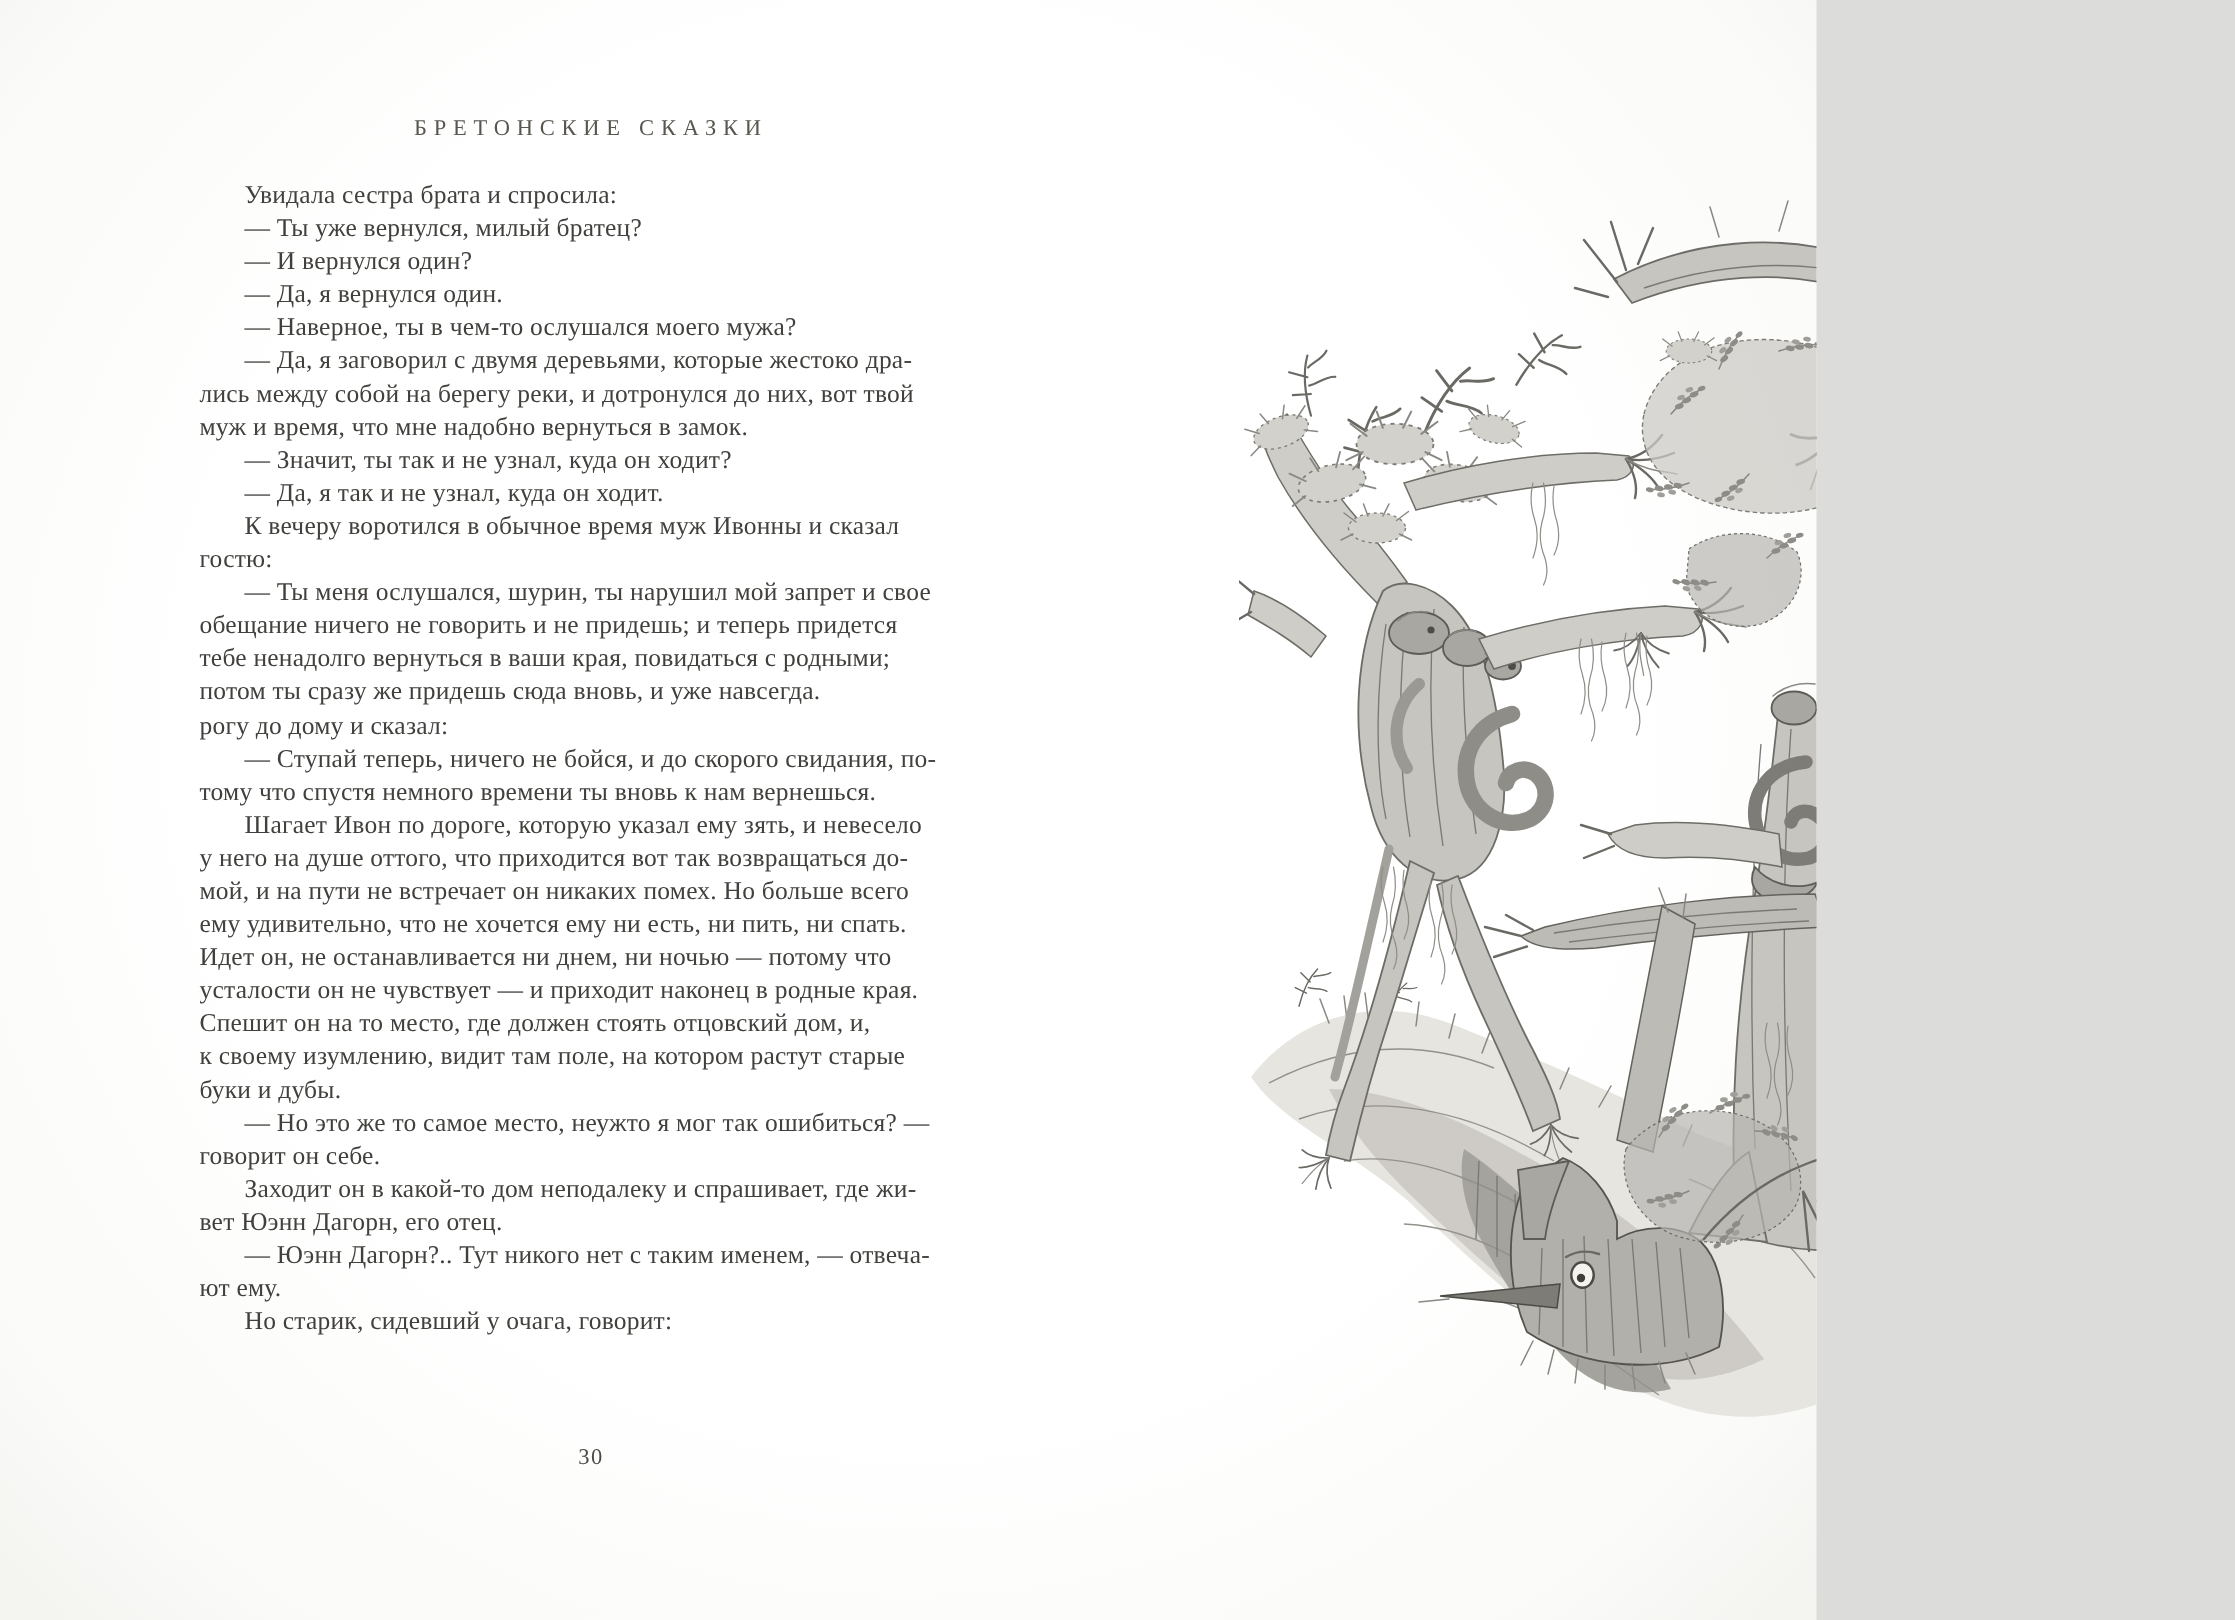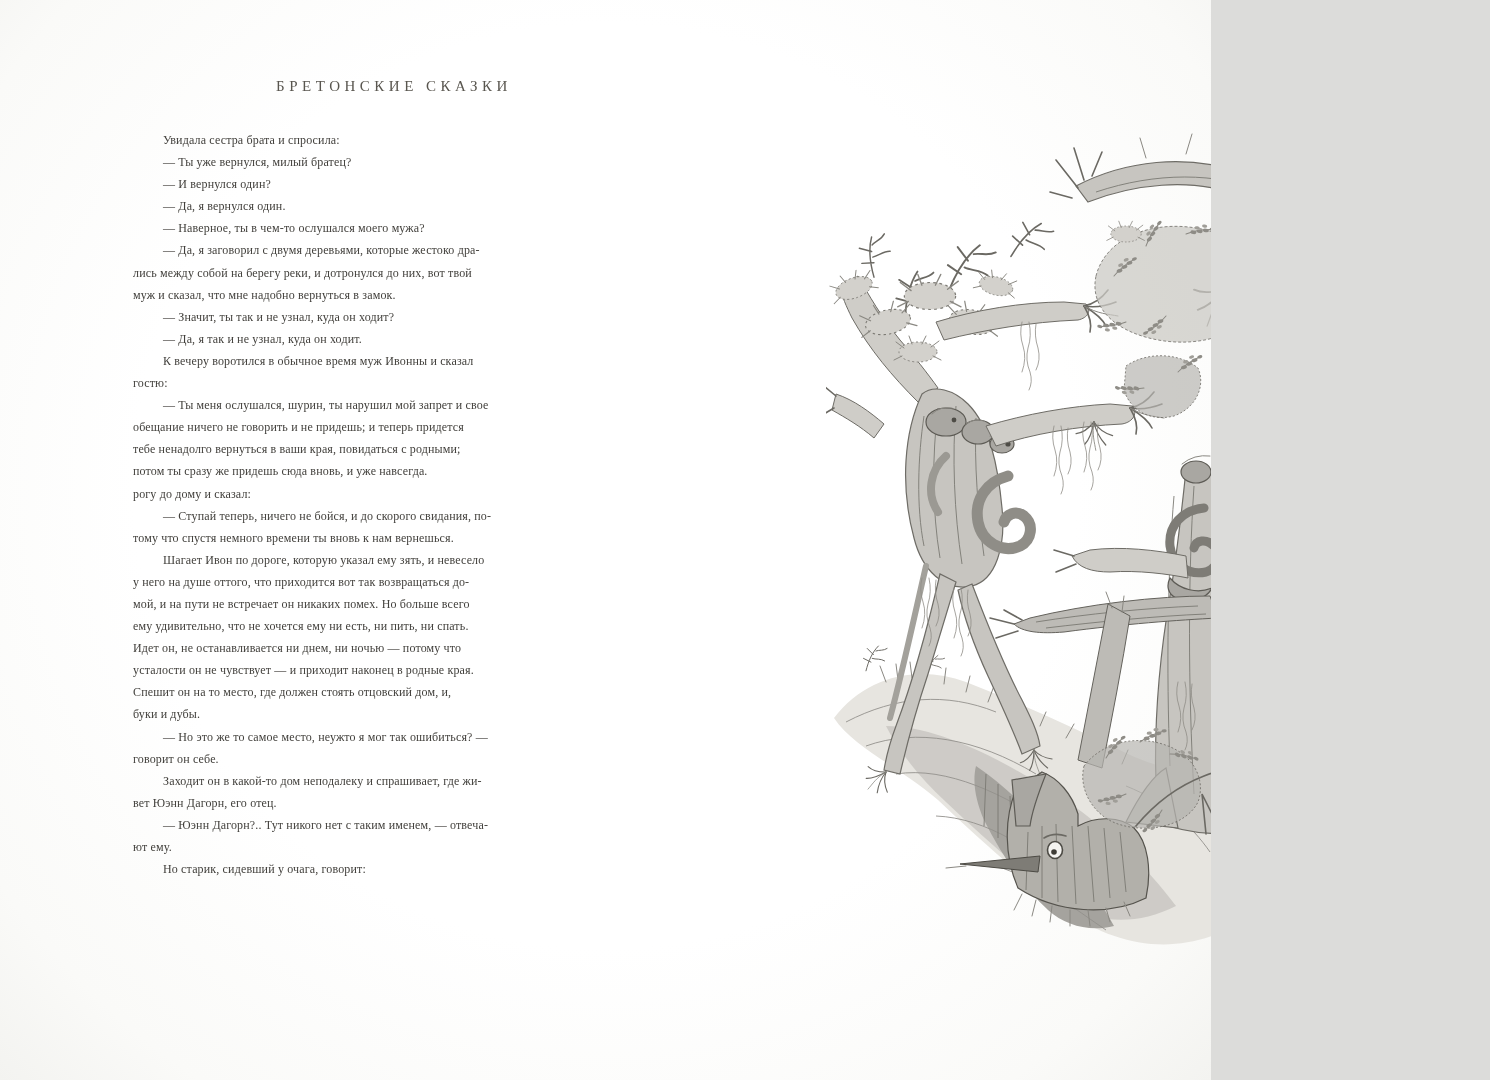--- a/index.html
+++ b/index.html
@@ -6,22 +6,22 @@
   .page{
     position:relative;width:1211px;height:1080px;overflow:hidden;
     background:radial-gradient(ellipse at 50% 45%, #ffffff 55%, #fafaf8 85%, #f3f3f0 100%);
     font-family:"Liberation Serif","DejaVu Serif",serif;
   }
   .header{
     position:absolute;left:133px;top:78px;width:522px;text-align:center;
     font-size:15px;letter-spacing:4.5px;color:#59564f;
   }
   .textblock{
-    position:absolute;left:133px;top:129px;width:528px;
-    color:#42403c;font-size:12px;
+    position:absolute;left:133px;top:119px;width:528px;
+    color:#42403c;font-size:17px;
   }
   .line{height:22.1px;line-height:22.1px;white-space:nowrap;letter-spacing:0.15px;}
   .line.ind{padding-left:30px;}
   .pagenum{
     position:absolute;left:133px;top:964px;width:522px;text-align:center;
     font-size:15px;color:#4c4a46;letter-spacing:1px;
   }
   .illus{position:absolute;left:826px;top:126px;width:582px;height:832px;}
 
   
@@ -53,48 +53,50 @@
 
   <div class="header">БРЕТОНСКИЕ СКАЗКИ</div>
   <div class="textblock">
       <div class="line ind">Увидала сестра брата и спросила:</div>
       <div class="line ind">— Ты уже вернулся, милый братец?</div>
       <div class="line ind">— И вернулся один?</div>
       <div class="line ind">— Да, я вернулся один.</div>
       <div class="line ind">— Наверное, ты в чем-то ослушался моего мужа?</div>
       <div class="line ind">— Да, я заговорил с двумя деревьями, которые жестоко дра-</div>
       <div class="line">лись между собой на берегу реки, и дотронулся до них, вот твой</div>
-      <div class="line">муж и сказал, что мне надобно вернуться в замок.</div>
+      <div class="line">муж и время, что мне надобно вернуться в замок.</div>
       <div class="line ind">— Значит, ты так и не узнал, куда он ходит?</div>
       <div class="line ind">— Да, я так и не узнал, куда он ходит.</div>
       <div class="line ind">К вечеру воротился в обычное время муж Ивонны и сказал</div>
       <div class="line">гостю:</div>
       <div class="line ind">— Ты меня ослушался, шурин, ты нарушил мой запрет и свое</div>
       <div class="line">обещание ничего не говорить и не придешь; и теперь придется</div>
       <div class="line">тебе ненадолго вернуться в ваши края, повидаться с родными;</div>
       <div class="line">потом ты сразу же придешь сюда вновь, и уже навсегда.</div>
       <div class="line">рогу до дому и сказал:</div>
       <div class="line ind">— Ступай теперь, ничего не бойся, и до скорого свидания, по-</div>
       <div class="line">тому что спустя немного времени ты вновь к нам вернешься.</div>
       <div class="line ind">Шагает Ивон по дороге, которую указал ему зять, и невесело</div>
       <div class="line">у него на душе оттого, что приходится вот так возвращаться до-</div>
       <div class="line">мой, и на пути не встречает он никаких помех. Но больше всего</div>
       <div class="line">ему удивительно, что не хочется ему ни есть, ни пить, ни спать.</div>
       <div class="line">Идет он, не останавливается ни днем, ни ночью — потому что</div>
       <div class="line">усталости он не чувствует — и приходит наконец в родные края.</div>
       <div class="line">Спешит он на то место, где должен стоять отцовский дом, и,</div>
+      <div class="line">к своему изумлению, видит там поле, на котором растут старые</div>
       <div class="line">буки и дубы.</div>
       <div class="line ind">— Но это же то самое место, неужто я мог так ошибиться? —</div>
       <div class="line">говорит он себе.</div>
       <div class="line ind">Заходит он в какой-то дом неподалеку и спрашивает, где жи-</div>
       <div class="line">вет Юэнн Дагорн, его отец.</div>
       <div class="line ind">— Юэнн Дагорн?.. Тут никого нет с таким именем, — отвеча-</div>
       <div class="line">ют ему.</div>
       <div class="line ind">Но старик, сидевший у очага, говорит:</div>
     </div>
+  <div class="pagenum">30</div>
 
   <div class="illus">
     <svg width="582" height="832" viewBox="0 0 582 832">
       <defs>
         <g id="tuft">
           <ellipse rx="19" ry="10" class="tufte"></ellipse>
           <path class="twig2" d="M-14,-4 L-22,-10 M-6,-8 L-9,-16 M4,-8 L8,-16 M13,-5 L21,-11 M-16,4 L-24,8 M15,4 L23,8"></path>
         </g>
         <g id="sprig">
           <path class="twig2" d="M0,0 q12,-7 26,-9"></path>

